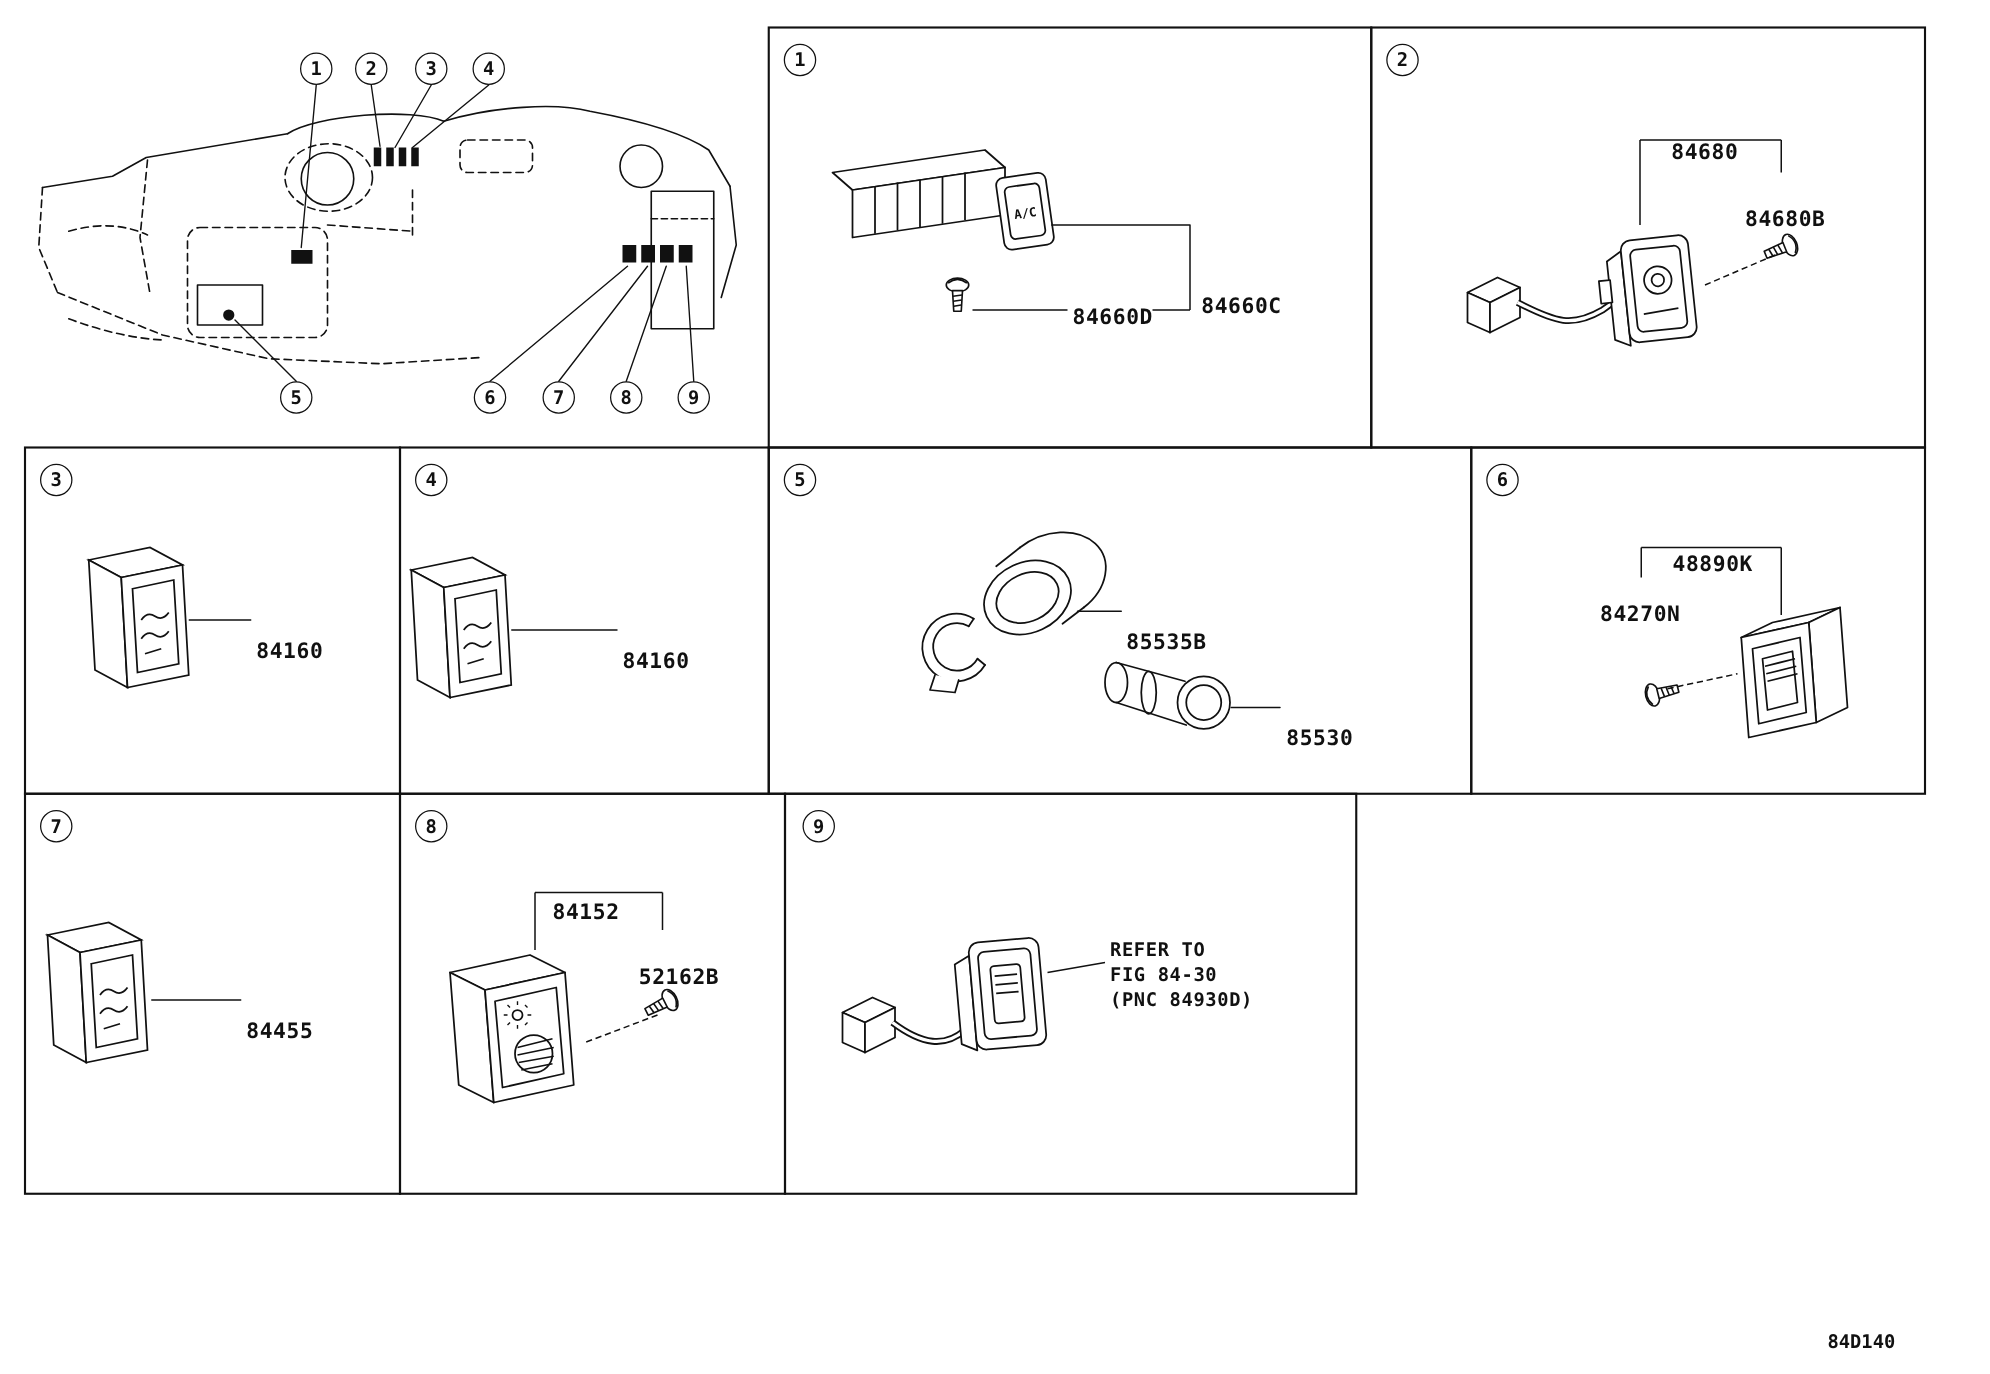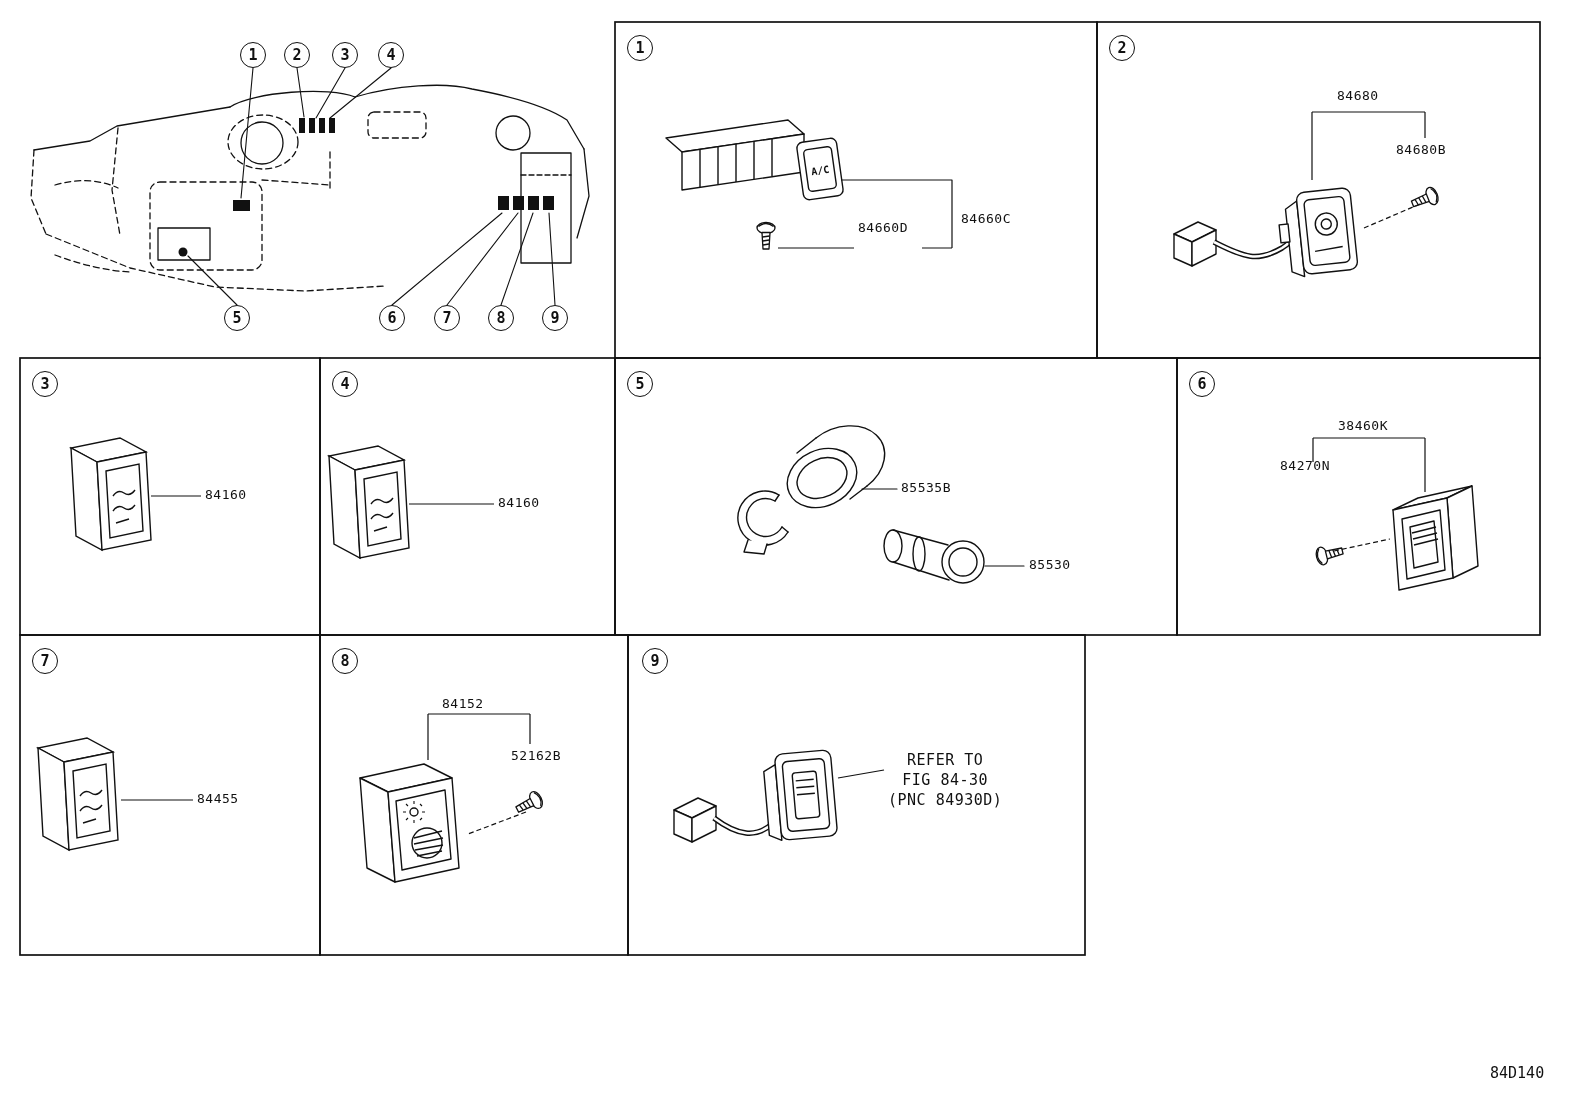--- a/index.html
+++ b/index.html
@@ -8,25 +8,25 @@
     font-family:"DejaVu Sans Mono","Liberation Mono",monospace;color:#111;
     overflow:hidden;
   }
   .art{position:absolute;left:0;top:0;}
   .num-circle{
     position:absolute;width:26px;height:26px;border:1.7px solid #111;border-radius:50%;
     display:flex;align-items:center;justify-content:center;
     font-size:15px;font-weight:700;box-sizing:border-box;background:#fff;
   }
   .part-label{
-    position:absolute;font-size:13px;font-weight:400;letter-spacing:.5px;white-space:nowrap;
+    position:absolute;font-size:17px;font-weight:700;letter-spacing:.5px;white-space:nowrap;margin-top:24px;
   }
   .note{position:absolute;}
-  .note div{font-size:15px;font-weight:400;line-height:20px;letter-spacing:.5px;white-space:nowrap;text-align:center;}
-  .diagram-id{position:absolute;left:1462px;top:1064px;font-size:15px;font-weight:400;margin-left:28px;}
+  .note div{font-size:15px;font-weight:700;line-height:20px;letter-spacing:.5px;white-space:nowrap;}
+  .diagram-id{position:absolute;left:1462px;top:1064px;font-size:15px;font-weight:700;}
 </style>
 </head>
 <body>
 
 <div class="stage">
 
   <svg class="art" width="1592" height="1099" viewBox="0 0 1592 1099">
 
     <defs>
       <g id="screw" stroke="#111" stroke-width="1.3">
@@ -242,21 +242,21 @@
   <div class="num-circle" style="left:642px;top:648px">9</div>
 
   <div class="part-label" style="left:961px;top:211px">84660C</div>
   <div class="part-label" style="left:858px;top:220px">84660D</div>
   <div class="part-label" style="left:1337px;top:88px">84680</div>
   <div class="part-label" style="left:1396px;top:142px">84680B</div>
   <div class="part-label" style="left:205px;top:487px">84160</div>
   <div class="part-label" style="left:498px;top:495px">84160</div>
   <div class="part-label" style="left:901px;top:480px">85535B</div>
   <div class="part-label" style="left:1029px;top:557px">85530</div>
-  <div class="part-label" style="left:1338px;top:418px">38460K</div>
+  <div class="part-label" style="left:1338px;top:418px">48890K</div>
   <div class="part-label" style="left:1280px;top:458px">84270N</div>
   <div class="part-label" style="left:197px;top:791px">84455</div>
   <div class="part-label" style="left:442px;top:696px">84152</div>
   <div class="part-label" style="left:511px;top:748px">52162B</div>
 
   <div class="note" style="left:888px;top:750px">
     <div>REFER TO</div>
     <div>FIG 84-30</div>
     <div>(PNC 84930D)</div>
   </div>

